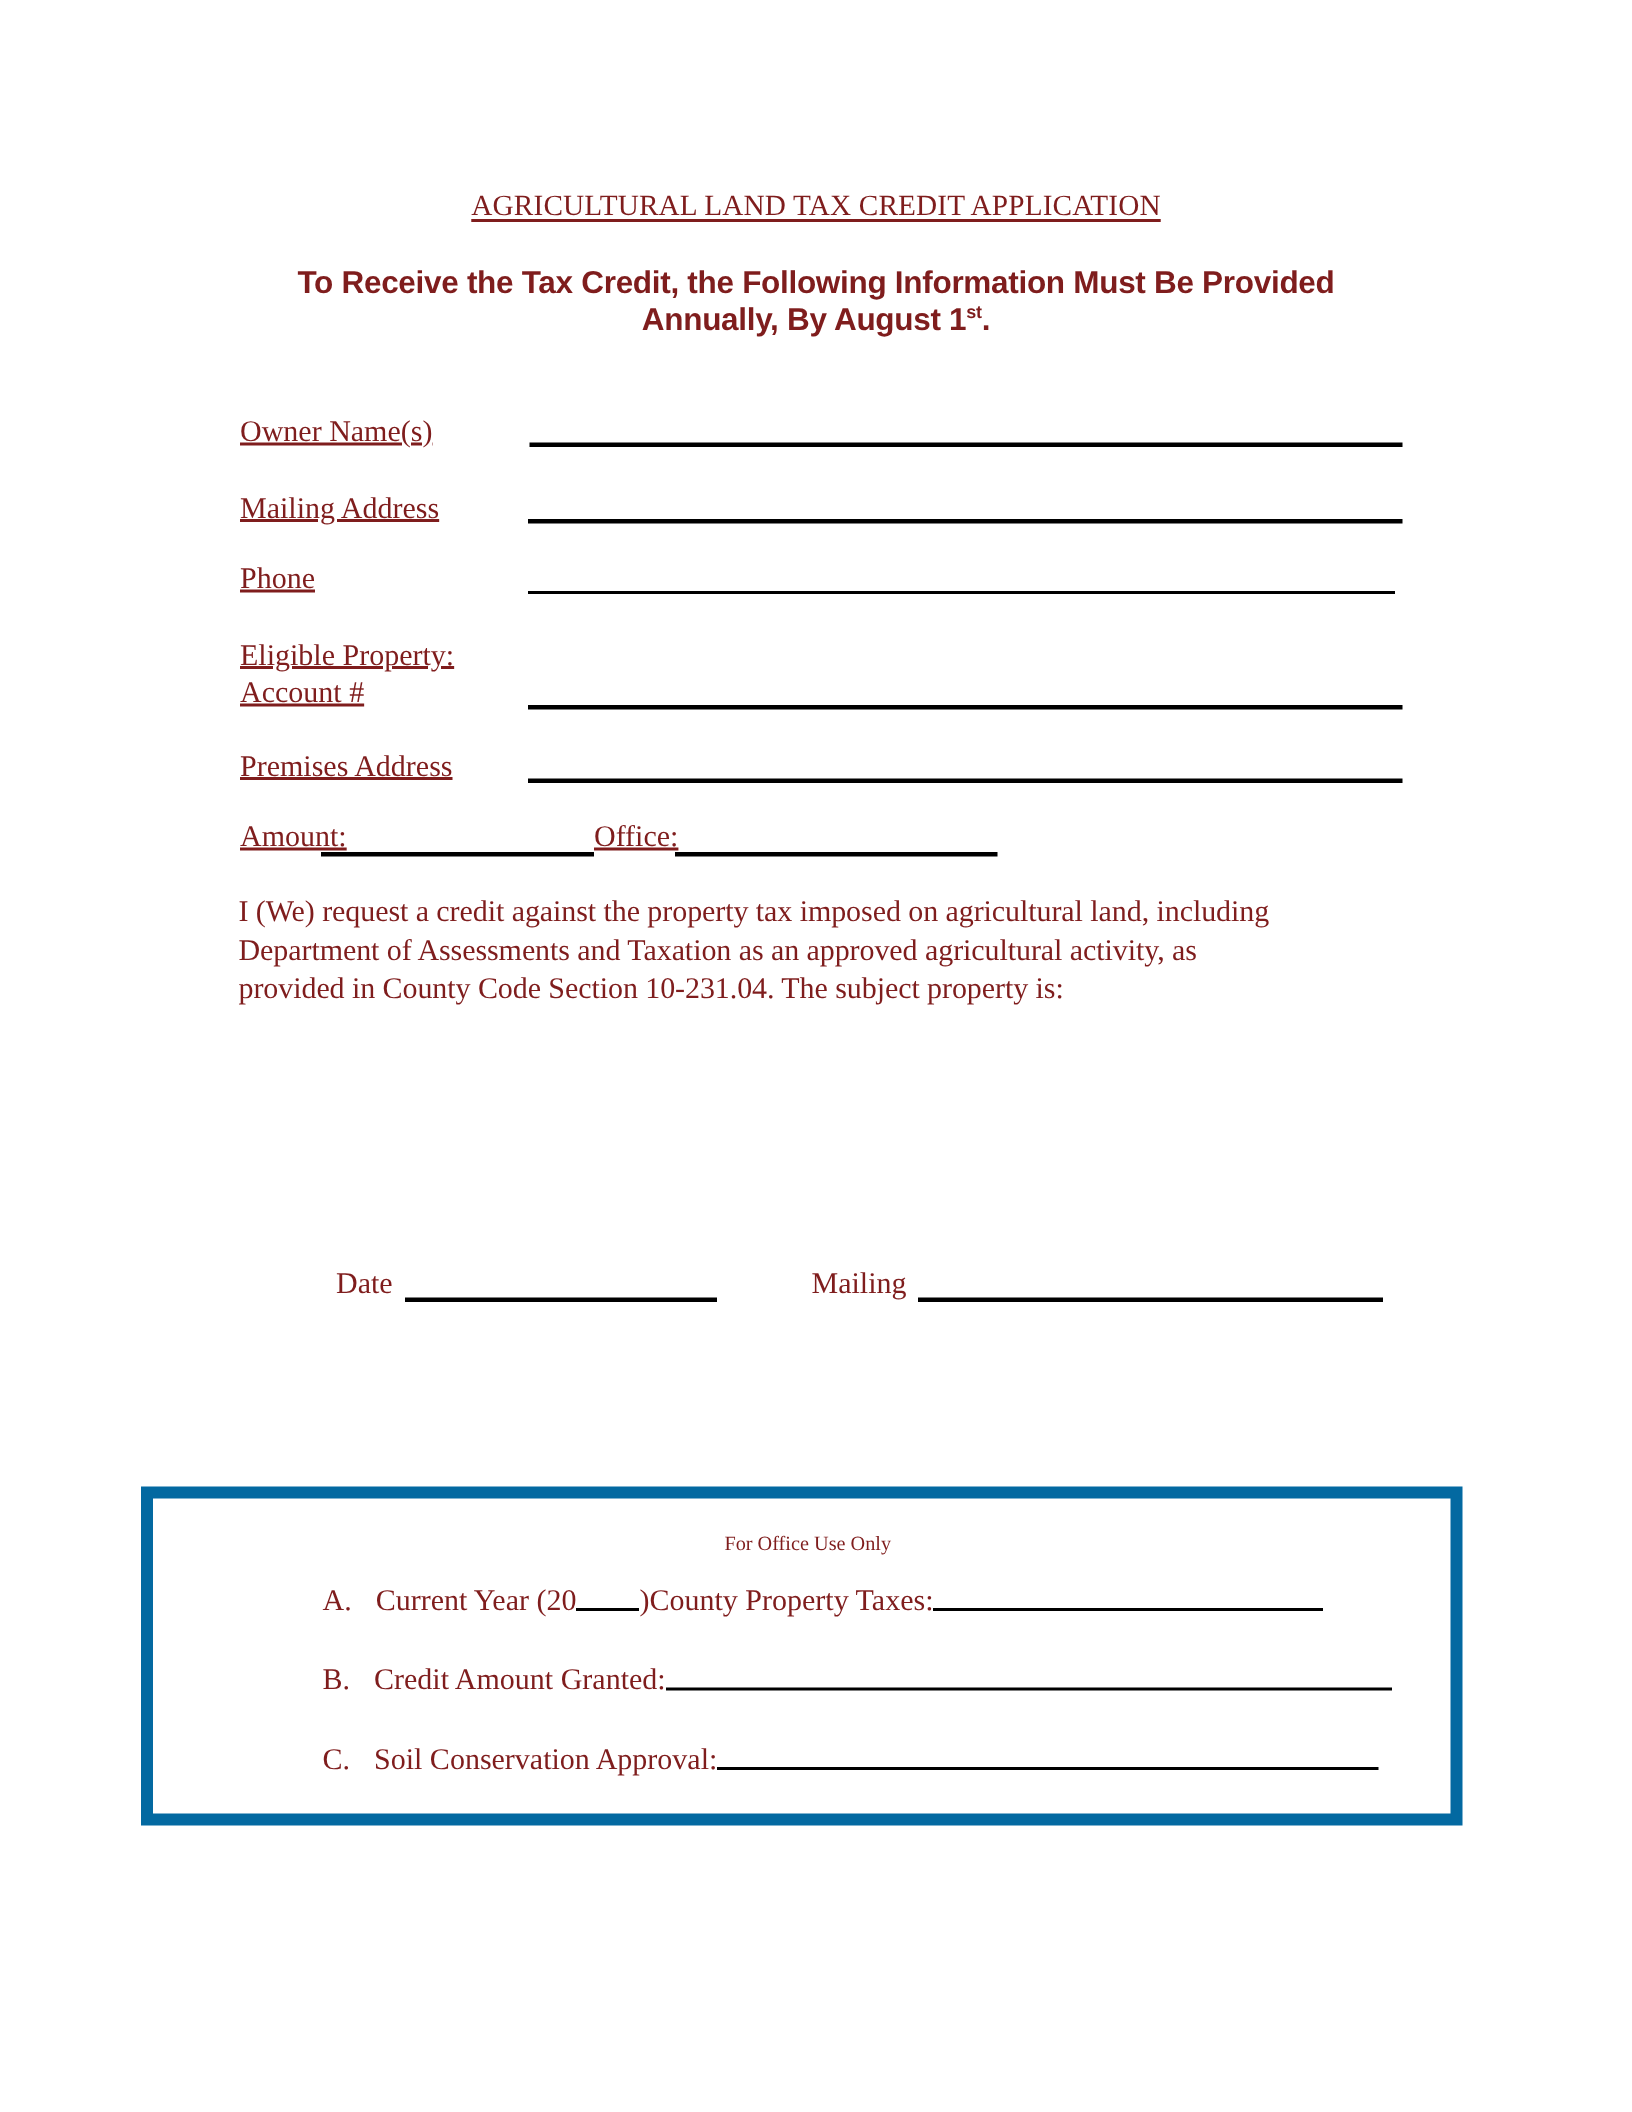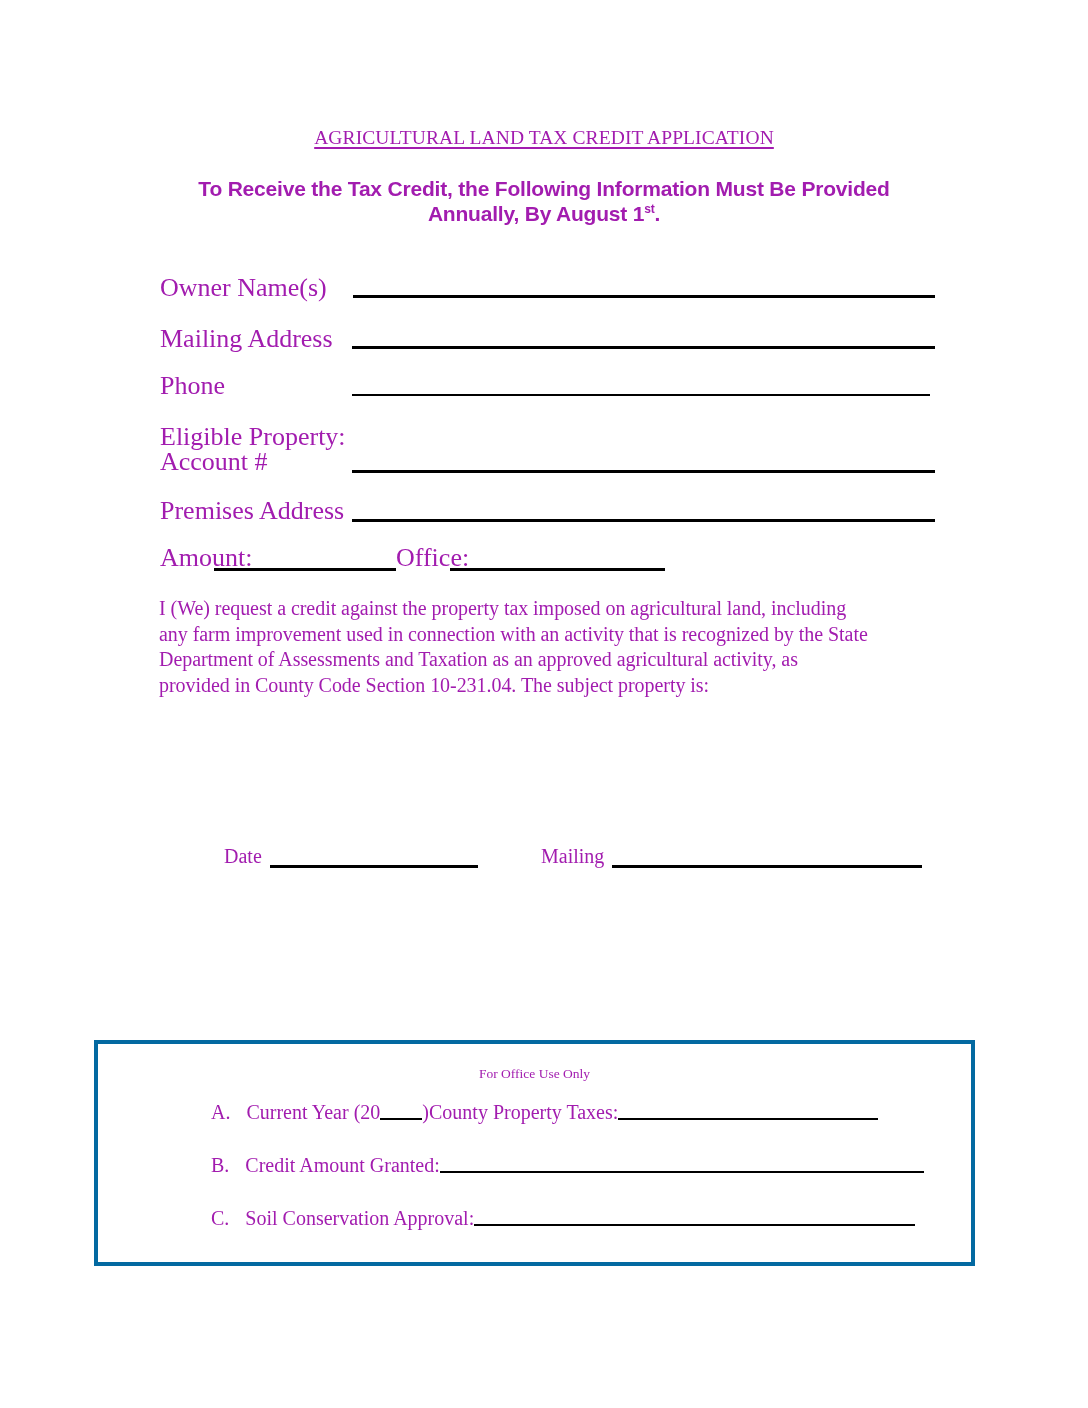--- a/index.html
+++ b/index.html
@@ -8,21 +8,21 @@
     padding: 0;
     background: #ffffff;
   }
   .page {
     position: relative;
     width: 1088px;
     height: 1408px;
     background: #ffffff;
     overflow: hidden;
     font-family: "Liberation Serif", "DejaVu Serif", serif;
-    color: #a21caf;
+    color: #7f1d1d;
   }
 
   
   .doc-title {
     position: absolute;
     left: 0;
     top: 128px;
     width: 1088px;
     text-align: center;
     font-family: "Liberation Serif", "DejaVu Serif", serif;
@@ -52,23 +52,24 @@
   }
   .doc-subtitle sup {
     font-size: 12px;
     vertical-align: super;
     line-height: 0;
   }
 
   
   .field-label {
     position: absolute;
-    font-size: 26px;
+    font-size: 20px;
     line-height: 24px;
     white-space: nowrap;
+    text-decoration: underline;
   }
   .rule {
     position: absolute;
     background: #000000;
   }
 
   
   .body-para {
     position: absolute;
     font-size: 20px;
@@ -114,24 +115,24 @@
   .sig-label {
     position: absolute;
     font-size: 20px;
     line-height: 24px;
   }
 
   
   .office-box {
     position: absolute;
     left: 94px;
-    top: 1040px;
+    top: 991px;
     width: 881px;
     height: 226px;
-    border: 4px solid #0369a1;
+    border: 8px solid #0369a1;
     box-sizing: border-box;
     background: #ffffff;
   }
   .office-title {
     position: absolute;
     left: 0;
     top: 22px;
     width: 873px;
     text-align: center;
     font-size: 13.5px;
@@ -182,21 +183,20 @@
   <div class="field-label" style="left:160px; top:499px;">Premises Address</div>
   <div class="rule" style="left:352px; top:519px; width:583px; height:2.6px;"></div>
 
   <div class="field-label" style="left:160px; top:546px;">Amount:</div>
   <div class="rule" style="left:214px; top:568px; width:182px; height:2.6px;"></div>
   <div class="field-label" style="left:396px; top:546px;">Office:</div>
   <div class="rule" style="left:450px; top:568px; width:215px; height:2.6px;"></div>
 
   <div class="body-para" style="left:159px; top:596px; width:790px;">
     <div>I (We) request a credit against the property tax imposed on agricultural land, including</div>
-    <div>any farm improvement used in connection with an activity that is recognized by the State</div>
     <div>Department of Assessments and Taxation as an approved agricultural activity, as</div>
     <div>provided in County Code Section 10-231.04.  The subject property is:</div>
   </div>
 
 
 
   <div class="sig-row">
     <span class="sig-label" style="left:224px; top:0;">Date</span>
     <span class="rule" style="left:270px; top:21px; width:208px; height:2.6px;"></span>
     <span class="sig-label" style="left:541px; top:0;">Mailing</span>

